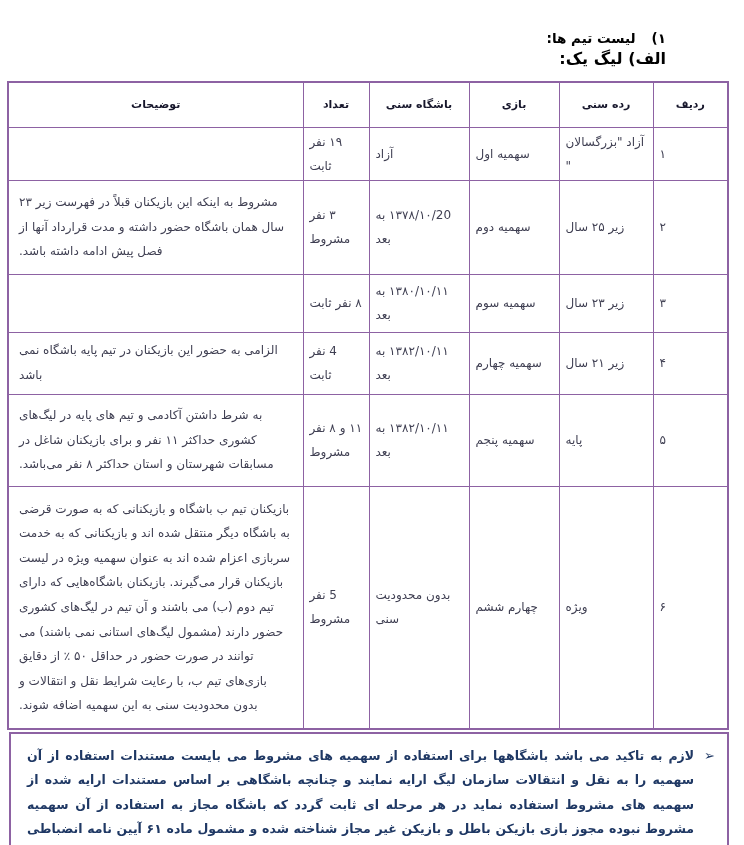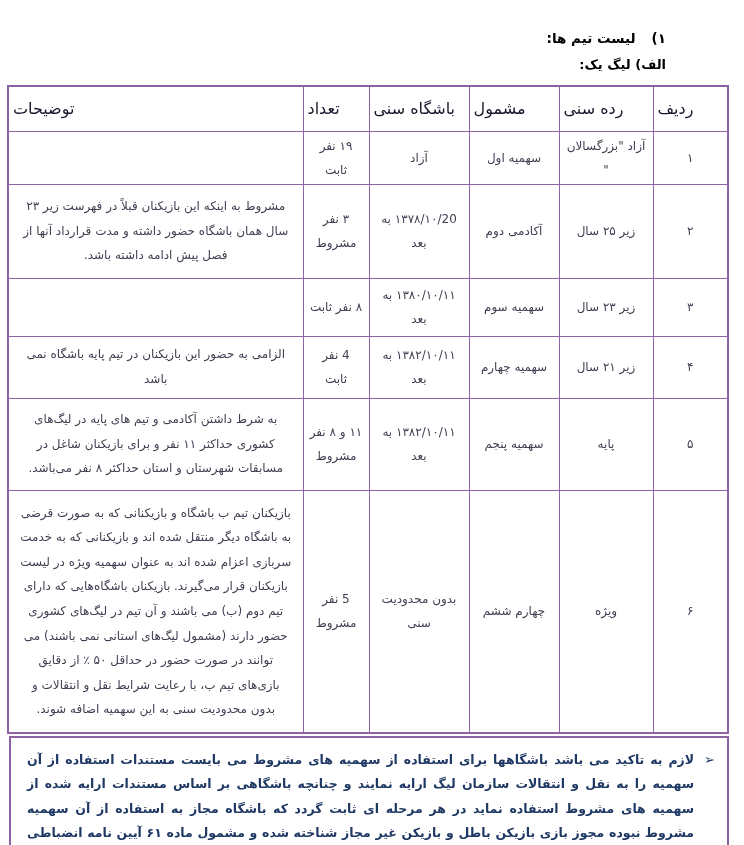--- a/index.html
+++ b/index.html
@@ -15,47 +15,47 @@
     font-family:"DejaVu Sans", sans-serif;
     direction:rtl;
     color:var(--body-text);
     overflow:hidden;
   }
   .page{width:744px;height:845px;position:relative;}
 
   
   .title-block{padding:30px 78px 0 0;color:#000;}
   .title-line1{font-weight:bold;font-size:13.5px;display:flex;gap:16px;}
-  .title-line2{font-weight:bold;font-size:13px;margin-top:11px;}
+  .title-line2{font-weight:bold;font-size:16px;margin-top:3px;}
 
   
   table.quota{
     border-collapse:collapse;
     table-layout:fixed;
     width:720px;
     margin:13px 15px 0 9px;
     direction:rtl;
   }
   table.quota,
   table.quota td,
   table.quota th{
     border:1px solid var(--border);
   }
   table.quota{border-width:2px;}
   th{
-    font-size:16px;
-    font-weight:normal;
+    font-size:11px;
+    font-weight:bold;
     color:var(--header-text);
-    text-align:left;
+    text-align:center;
     vertical-align:middle;
     padding:2px 4px;
   }
   td{
     font-size:12px;
-    text-align:center;
+    text-align:left;
     vertical-align:middle;
     padding:2px 6px;
     line-height:2.0;
   }
   .c-notes{line-height:2.05;padding:4px 10px;margin-left:16px;}
   tr.hdr{height:45px;}
   tr.r1{height:41px;}
   tr.r2{height:94px;}
   tr.r3{height:58px;}
   tr.r4{height:62px;}
@@ -107,39 +107,39 @@
       <col style="width:94px">
       <col style="width:90px">
       <col style="width:100px">
       <col style="width:66px">
       <col style="width:295px">
     </colgroup>
     <thead>
       <tr class="hdr">
         <th>ردیف</th>
         <th>رده سنی</th>
-        <th>مشمول</th>
+        <th>بازی</th>
         <th>باشگاه سنی</th>
         <th>تعداد</th>
         <th>توضیحات</th>
       </tr>
     </thead>
     <tbody>
       <tr class="r1">
         <td class="c-row">۱</td>
         <td class="c-age">آزاد "بزرگسالان "</td>
         <td class="c-quota">سهمیه اول</td>
         <td class="c-range">آزاد</td>
         <td class="c-count">۱۹ نفر ثابت</td>
         <td class="c-notes"></td>
       </tr>
       <tr class="r2">
         <td class="c-row">۲</td>
         <td class="c-age">زیر ۲۵ سال</td>
-        <td class="c-quota">آکادمی دوم</td>
+        <td class="c-quota">سهمیه دوم</td>
         <td class="c-range">۱۳۷۸/۱۰/20 به بعد</td>
         <td class="c-count">۳ نفر مشروط</td>
         <td class="c-notes">مشروط به اینکه این بازیکنان قبلاً در فهرست  زیر ۲۳ سال همان باشگاه حضور داشته و مدت قرارداد آنها از فصل پیش ادامه داشته باشد.</td>
       </tr>
       <tr class="r3">
         <td class="c-row">۳</td>
         <td class="c-age">زیر ۲۳ سال</td>
         <td class="c-quota">سهمیه سوم</td>
         <td class="c-range">۱۳۸۰/۱۰/۱۱ به بعد</td>
         <td class="c-count">۸ نفر ثابت</td>

